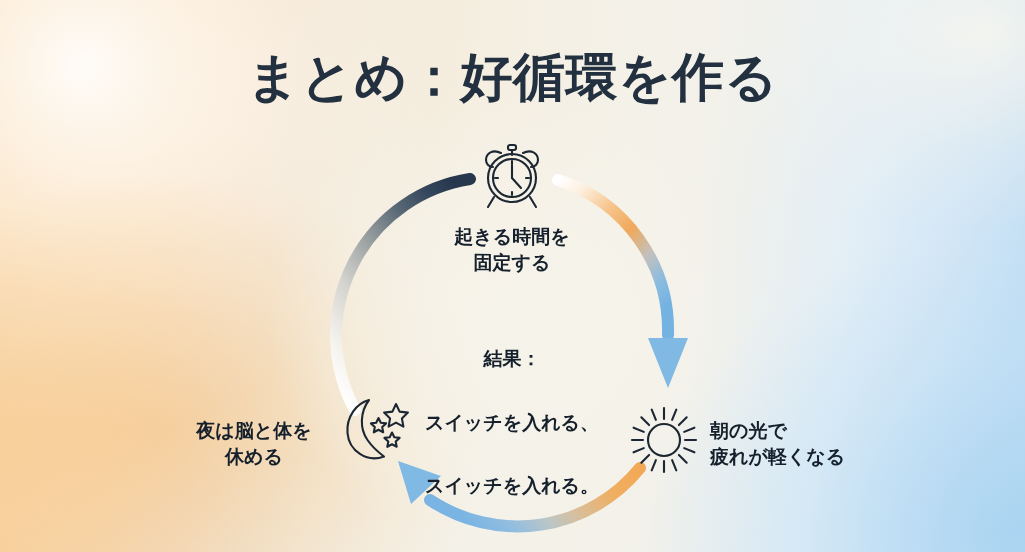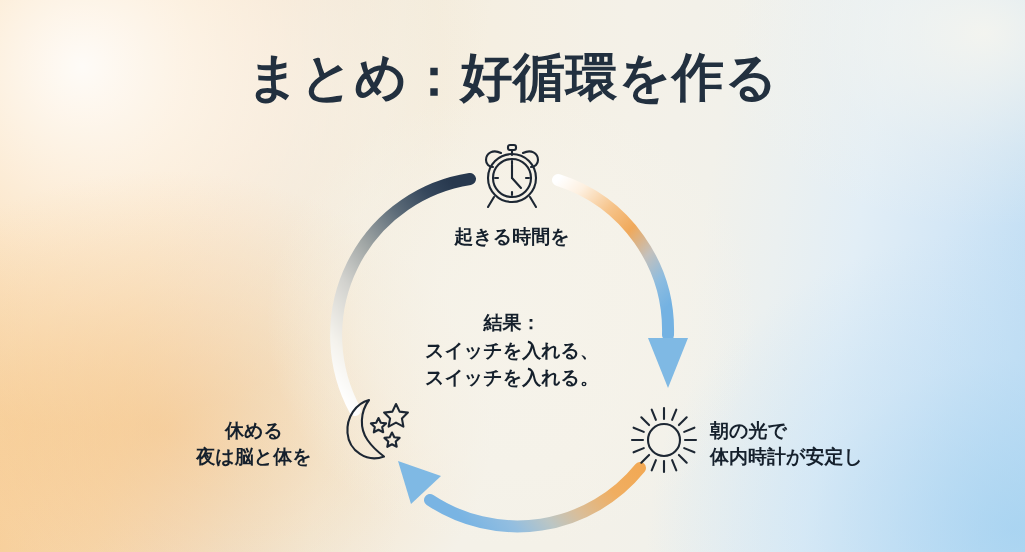--- a/index.html
+++ b/index.html
@@ -152,21 +152,21 @@
     left: 362px;
     top: 309px;
     width: 300px;
     text-align: center;
     color: #15202C;
     font-size: 19px;
     font-weight: 700;
     line-height: 1.45;
     white-space: nowrap;
   }
-  #center-result .l { display: block; }
+  #center-result .l { display: block; margin-top: 36px; }
 </style>
 </head>
 <body>
 
 <div id="slide">
 
   <div class="bg-layer bg-base"></div>
   <div class="bg-layer bg-warm-glow"></div>
   <div class="bg-layer bg-warm-deep"></div>
   <div class="bg-layer bg-cool-top"></div>
@@ -293,30 +293,31 @@
         <path d="M56 12 l3.6 7.6 8.3 1 -6 5.8 1.5 8.2 -7.4-4 -7.4 4 1.5-8.2 -6-5.8 8.3-1 Z"></path>
 
         <path d="M38.5 26 l2.3 4.8 5.3 0.6 -3.9 3.7 1 5.2 -4.7-2.5 -4.7 2.5 1-5.2 -3.9-3.7 5.3-0.6 Z"></path>
 
         <path d="M52 40.5 l2.3 4.8 5.3 0.6 -3.9 3.7 1 5.2 -4.7-2.5 -4.7 2.5 1-5.2 -3.9-3.7 5.3-0.6 Z"></path>
       </svg>
     </div>
 
     <div class="node-label" id="label-clock">
       <span class="l">起きる時間を</span>
+      <span class="l">固定する</span>
     </div>
 
     <div class="node-label" id="label-sun">
       <span class="l">朝の光で</span>
-      <span class="l">体内時計が安定し</span>
+      <span class="l">疲れが軽くなる</span>
     </div>
 
     <div class="node-label" id="label-moon">
+      <span class="l">夜は脳と体を</span>
       <span class="l">休める</span>
-      <span class="l">夜は脳と体を</span>
     </div>
 
     <div id="center-result">
       <span class="l">結果：</span>
       <span class="l">スイッチを入れる、</span>
       <span class="l">スイッチを入れる。</span>
     </div>
 
   </div>
 </div>

